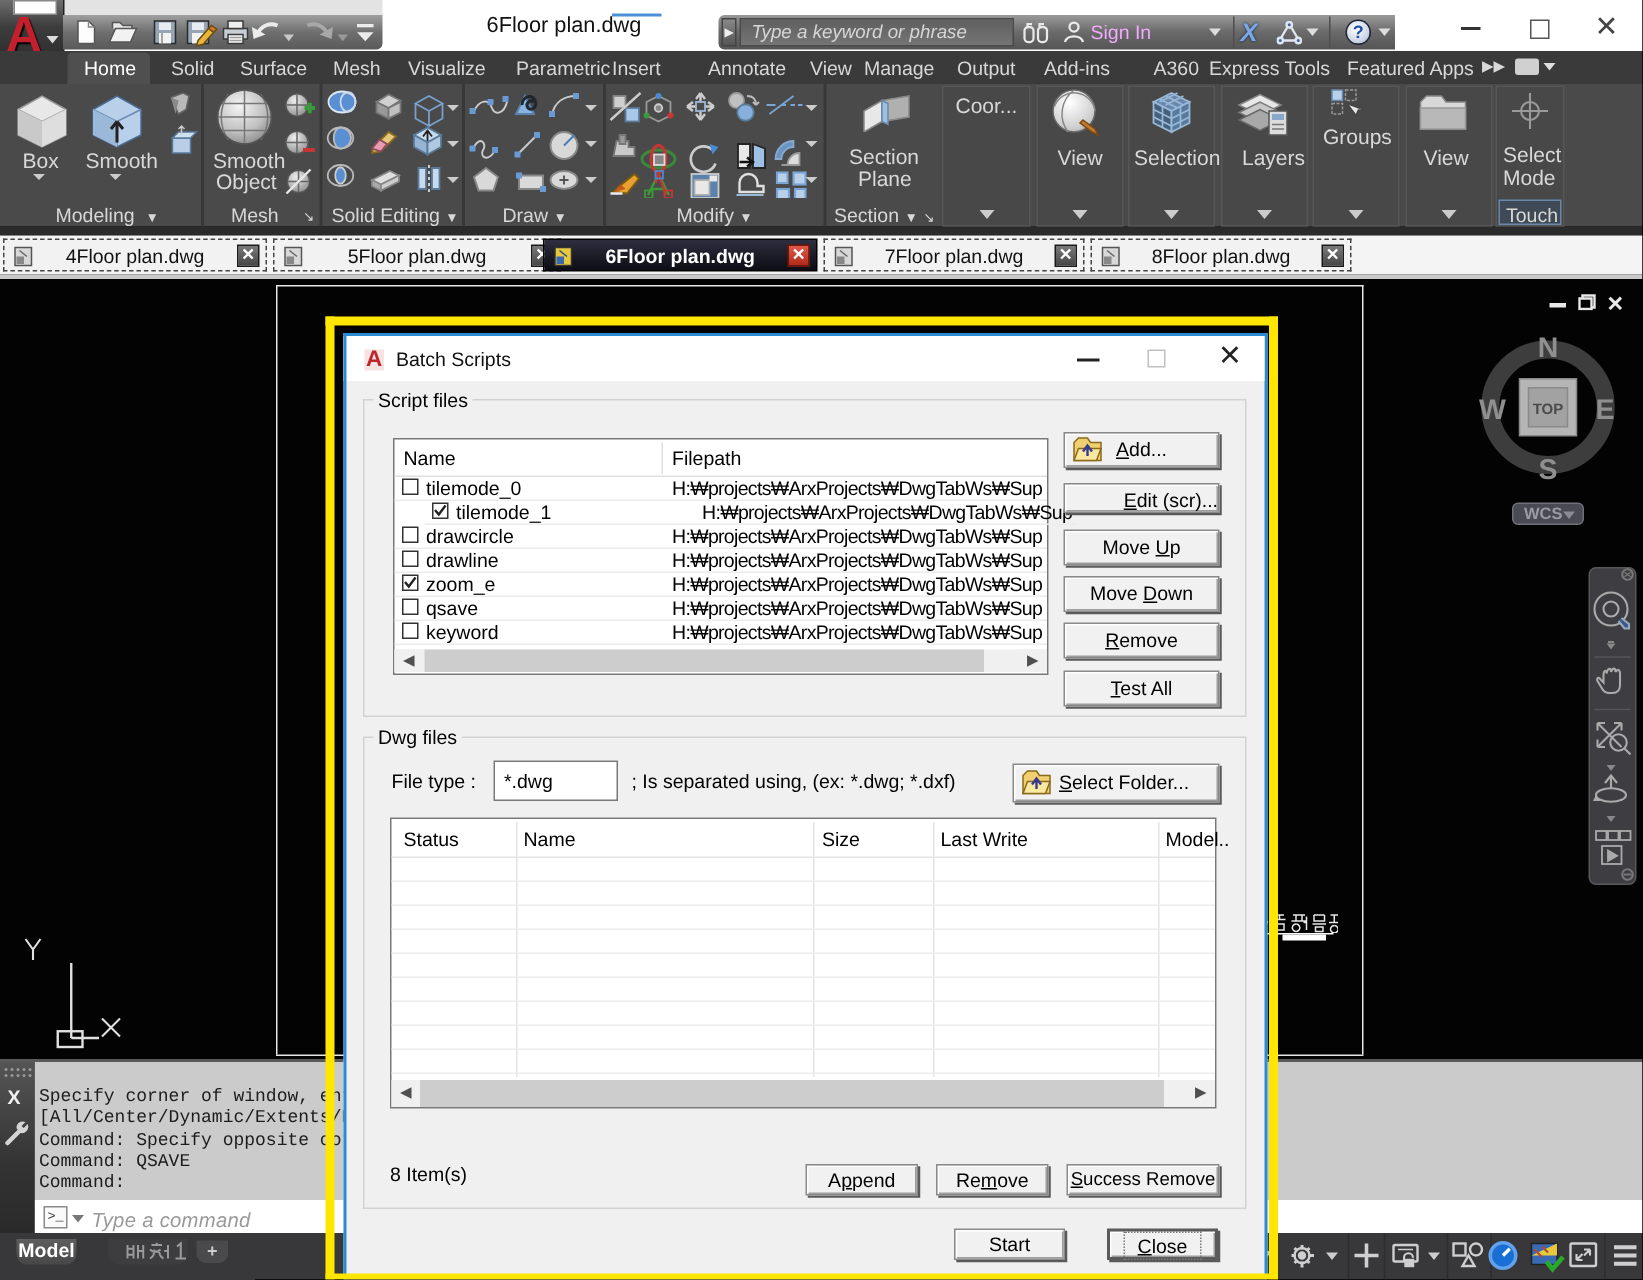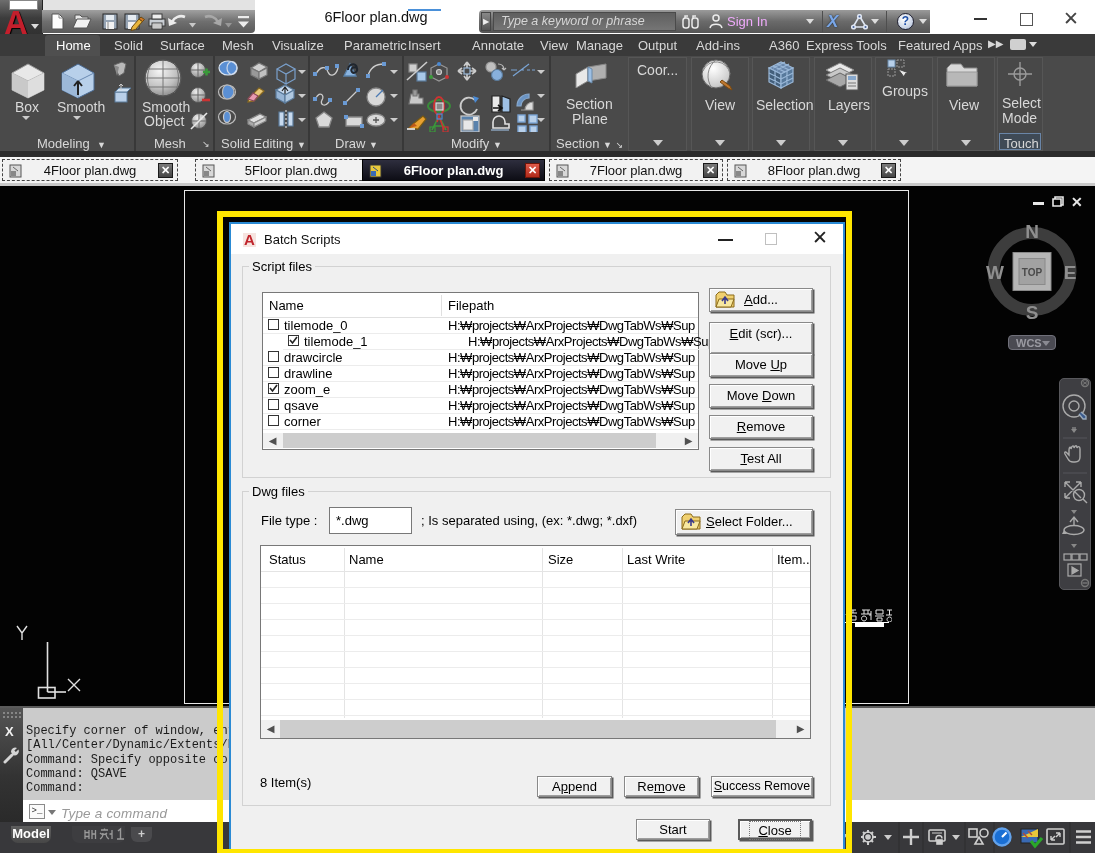--- a/index.html
+++ b/index.html
@@ -405,21 +405,21 @@
         <div class="dwgico">
           <svg width="14" height="14">
             <rect x="1" y="1" width="11" height="12" fill="#d8d8d8" stroke="#555"></rect>
             <rect x="2" y="7" width="5" height="5" fill="#888"></rect>
             <path d="M4 3 l5 4" stroke="#666"></path>
           </svg>
         </div>
         <div class="lbl">4Floor plan.dwg</div>
         <div class="xb">✕</div>
       </div>
-<div class="ftab" style="left:182px;width:192px;margin-left:13px;">
+<div class="ftab" style="left:182px;width:192px;">
         <div class="dwgico">
           <svg width="14" height="14">
             <rect x="1" y="1" width="11" height="12" fill="#d8d8d8" stroke="#555"></rect>
             <rect x="2" y="7" width="5" height="5" fill="#888"></rect>
             <path d="M4 3 l5 4" stroke="#666"></path>
           </svg>
         </div>
         <div class="lbl">5Floor plan.dwg</div>
         <div class="xb">✕</div>
       </div>
@@ -702,38 +702,38 @@
           <div class="nm">zoom_e</div>
           <div class="fp">H:₩projects₩ArxProjects₩DwgTabWs₩Sup</div>
         </div>
 <div class="lrow" style="top:173px;">
           <div class="cb"></div>
           <div class="nm">qsave</div>
           <div class="fp">H:₩projects₩ArxProjects₩DwgTabWs₩Sup</div>
         </div>
 <div class="lrow" style="top:189px;">
           <div class="cb"></div>
-          <div class="nm">corner</div>
+          <div class="nm">keyword</div>
           <div class="fp">H:₩projects₩ArxProjects₩DwgTabWs₩Sup</div>
         </div>
 </div>
 
 <div class="abs" style="left:34px;top:209px;width:435px;height:15px;background:#f0f0f0;">
  <div class="abs" style="left:0;top:0;width:19px;height:15px;background:#f0f0f0;color:#505050;font-size:10px;line-height:15px;text-align:center;">◀</div>
  <div class="abs" style="left:20px;top:0;width:373px;height:15px;background:#cdcdcd;"></div>
  <div class="abs" style="left:416px;top:0;width:19px;height:15px;background:#f0f0f0;color:#505050;font-size:10px;line-height:15px;text-align:center;">▶</div>
 </div>
 
 <div class="btn3" style="left:480px;top:64px;width:104px;height:24px;line-height:22px;"><u>A</u>dd...</div>
 <svg class="abs" style="left:486px;top:67px;" width="20" height="18" viewBox="0 0 20 18">
         <path d="M1 16 V4 l3 -3 h6 l2 3 h7 v12z" fill="#f0d070" stroke="#8a6a1a"></path>
         <path d="M1 16 l3 -8 h15 l-3 8z" fill="#f8e8a0" stroke="#8a6a1a"></path>
         <path d="M10 13 v-6 m-3 3 l3 -4 3 4" stroke="#3a3a8c" stroke-width="1.6" fill="none"></path>
       </svg>
-<div class="btn3" style="left:480px;top:98px;width:104px;height:32px;line-height:22px;"><u>E</u>dit (scr)...</div>
+<div class="btn3" style="left:480px;top:98px;width:104px;height:20px;line-height:22px;text-align:right;"><u>E</u>dit (scr)...</div>
 <div class="btn3" style="left:480px;top:129px;width:104px;height:24px;line-height:22px;">Move <u>U</u>p</div>
 <div class="btn3" style="left:480px;top:160px;width:104px;height:24px;line-height:22px;">Move <u>D</u>own</div>
 <div class="btn3" style="left:480px;top:191px;width:104px;height:24px;line-height:22px;"><u>R</u>emove</div>
 <div class="btn3" style="left:480px;top:223px;width:104px;height:24px;line-height:22px;"><u>T</u>est All</div>
 
 <div class="gbox" style="left:13px;top:267px;width:589px;height:315px;"></div>
 <div class="glbl" style="left:20px;top:260px;">Dwg files</div>
 <div class="abs" style="left:32px;top:289px;">File type :</div>
 <div class="abs" style="left:100px;top:283px;width:83px;height:27px;background:#fff;border:1px solid #787878;box-sizing:border-box;line-height:25px;padding-left:6px;">*.dwg</div>
 <div class="abs" style="left:192px;top:289px;">; Is separated using, (ex: *.dwg; *.dxf)</div>
@@ -742,21 +742,21 @@
         <path d="M1 16 V4 l3 -3 h6 l2 3 h7 v12z" fill="#f0d070" stroke="#8a6a1a"></path>
         <path d="M1 16 l3 -8 h15 l-3 8z" fill="#f8e8a0" stroke="#8a6a1a"></path>
         <path d="M10 13 v-6 m-3 3 l3 -4 3 4" stroke="#3a3a8c" stroke-width="1.6" fill="none"></path>
       </svg>
 
 <div class="abs" style="left:31px;top:321px;width:551px;height:194px;background:#fff;border:1px solid #787878;box-sizing:border-box;" id="dwgtable">
  <div class="abs" style="left:8px;top:6px;">Status</div>
  <div class="abs" style="left:88px;top:6px;">Name</div>
  <div class="abs" style="left:287px;top:6px;">Size</div>
  <div class="abs" style="left:366px;top:6px;">Last Write</div>
- <div class="abs" style="left:516px;top:6px;">Item..</div>
+ <div class="abs" style="left:516px;top:6px;">Model..</div>
  <div class="abs" style="left:83px;top:2px;width:1px;height:170px;background:#e4e4e4;"></div>
  <div class="abs" style="left:281px;top:2px;width:1px;height:170px;background:#e4e4e4;"></div>
  <div class="abs" style="left:361px;top:2px;width:1px;height:170px;background:#e4e4e4;"></div>
  <div class="abs" style="left:511px;top:2px;width:1px;height:170px;background:#e4e4e4;"></div>
  <div class="abs" style="left:0;top:25px;width:549px;height:1px;background:#e4e4e4;"></div>
  <div class="abs" style="left:0;top:41px;width:549px;height:1px;background:#ececec;"></div>
  <div class="abs" style="left:0;top:57px;width:549px;height:1px;background:#ececec;"></div>
  <div class="abs" style="left:0;top:73px;width:549px;height:1px;background:#ececec;"></div>
  <div class="abs" style="left:0;top:89px;width:549px;height:1px;background:#ececec;"></div>
  <div class="abs" style="left:0;top:105px;width:549px;height:1px;background:#ececec;"></div>

